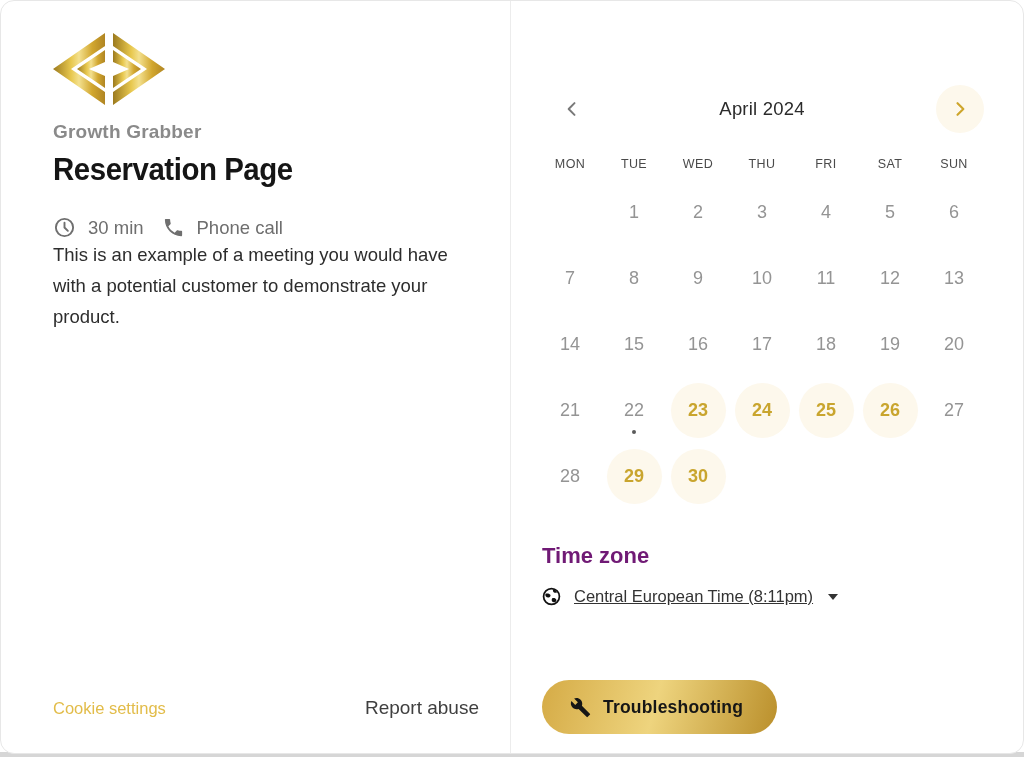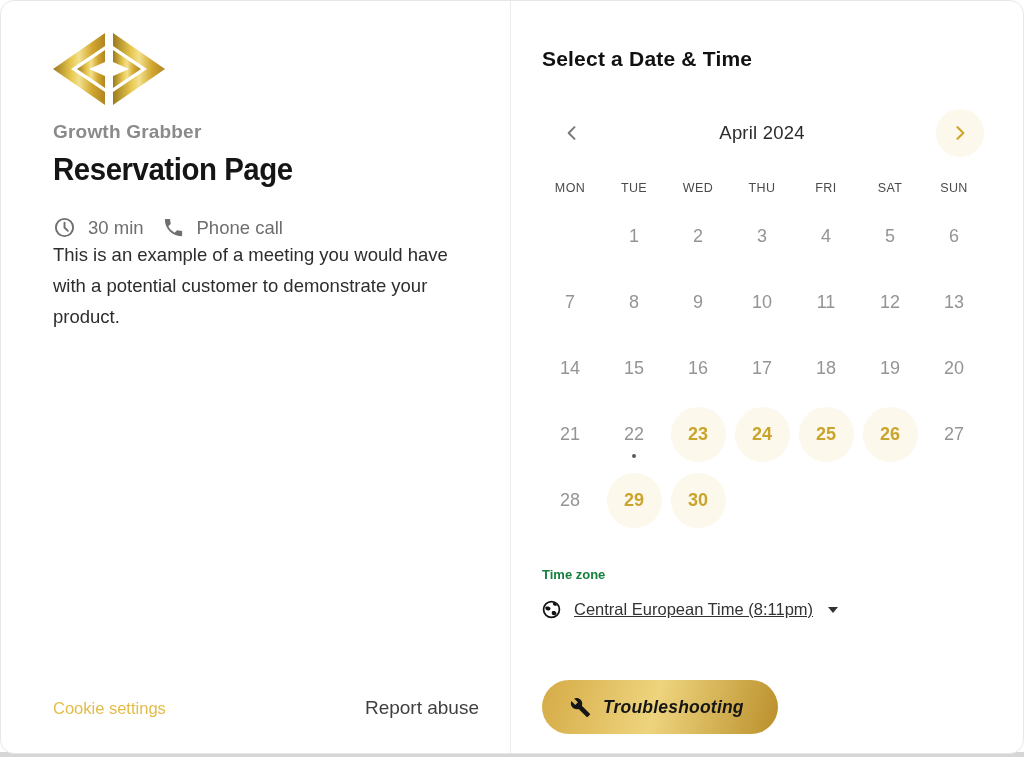--- a/index.html
+++ b/index.html
@@ -40,32 +40,32 @@
   .weekday-row span { text-align:center; font-size:12.5px; color:#4a4a4a; letter-spacing:.4px; }
 
   .cal-grid { display:grid; grid-template-columns:repeat(7,64px); grid-auto-rows:66px; }
   .day-cell { position:relative; display:flex; align-items:center; justify-content:center; }
   .day-num { position:relative; z-index:1; font-size:18px; color:#949494; }
   .day-cell.available .circle { position:absolute; width:55px; height:55px; border-radius:50%; background:#fdf8ec; }
   .day-cell.available .day-num { font-weight:bold; color:#c9a52e; }
   .day-cell.available { cursor:pointer; }
   .today-dot { position:absolute; bottom:9px; left:50%; transform:translateX(-50%); width:4px; height:4px; border-radius:50%; background:#5a5a5a; }
 
-  .tz-label { margin-top:34px; font-size:13px; font-weight:800; color:#15803d; }
+  .tz-label { margin-top:34px; font-size:22px; font-weight:800; color:#701a75; }
   .tz-row { margin-top:18px; display:flex; align-items:center; gap:13px; cursor:pointer; width:fit-content; }
   .tz-value { font-size:16.5px; color:#333;text-decoration:underline; }
   .caret-down { width:0; height:0; border-left:5px solid transparent; border-right:5px solid transparent; border-top:6px solid #333; margin-left:2px; }
 
   .right-spacer { flex:1; }
   .action-btn {
     width:fit-content; height:54px; padding:0 34px 0 28px; border:none; border-radius:27px;
     background:linear-gradient(105deg,#d5ab46 0%,#eed47e 48%,#ba8f2b 100%);
     display:flex; align-items:center; gap:12px; cursor:pointer;
   }
-  .action-btn span { font-size:17.5px; font-weight:bold; color:#161616; letter-spacing:.2px;font-style:italic; }
+  .action-btn span { font-size:17.5px; font-weight:bold; color:#161616; letter-spacing:.2px; }
 </style>
 </head>
 <body>
 
 <div class="stage">
   <div class="bottom-edge"></div>
   <div class="card">
 
     <div class="left-panel">
       <svg class="logo" viewBox="0 0 112 76">
@@ -107,21 +107,20 @@
 
       <div class="left-spacer"></div>
 
       <div class="left-footer">
         <a class="cookie-link">Cookie settings</a>
         <a class="report-link">Report abuse</a>
       </div>
     </div>
 
     <div class="right-panel">
-      <h2 class="cal-heading">Select a Date &amp; Time</h2>
 
       <div class="cal-wrap">
         <div class="cal-nav">
           <button class="prev-btn">
             <svg width="20" height="20" viewBox="0 0 24 24" fill="none" stroke="#7a7a7a" stroke-width="2.4" stroke-linecap="round" stroke-linejoin="round">
                 <path d="M15 5l-7 7 7 7"></path>
               </svg>
           </button>
           <div class="month-label">April 2024</div>
           <button class="next-btn">

